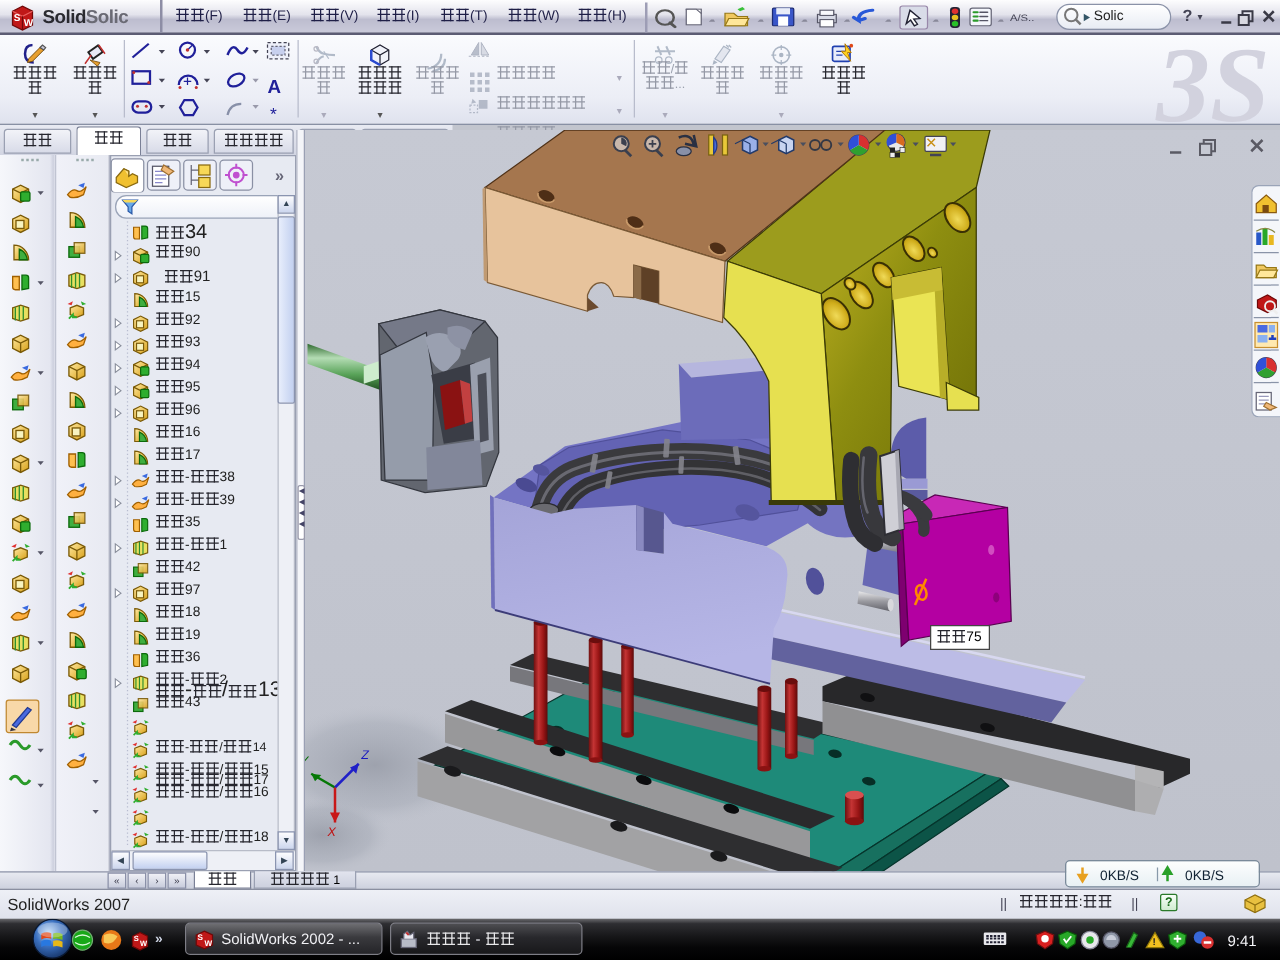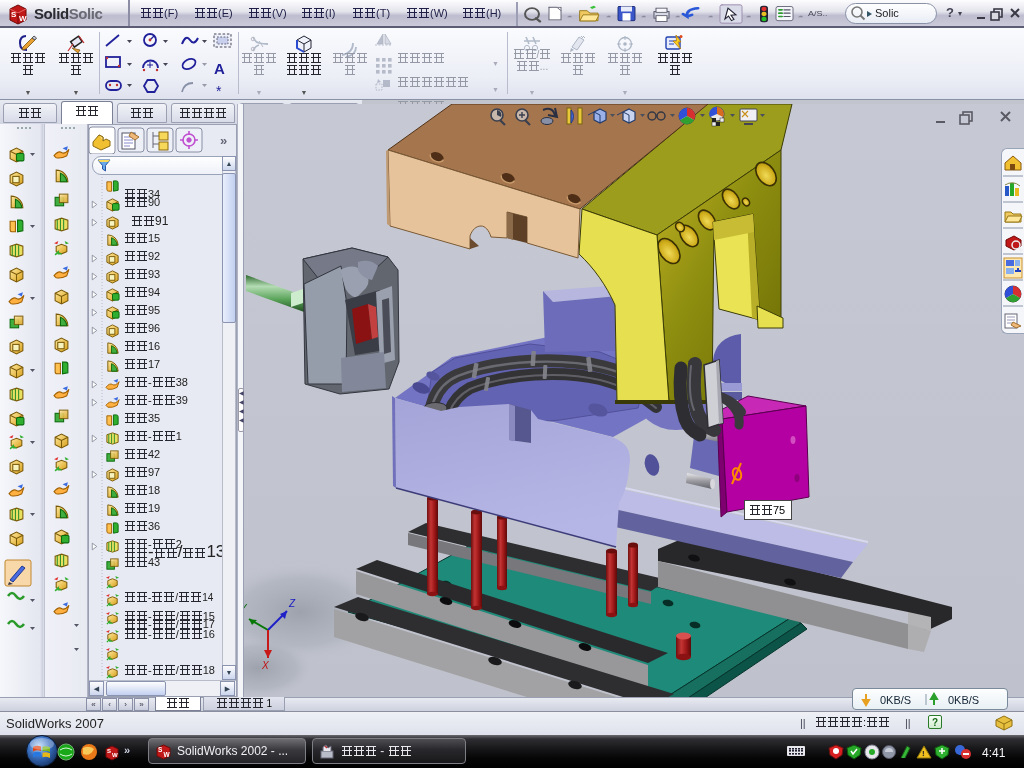--- a/index.html
+++ b/index.html
@@ -147,20 +147,21 @@
 <span class="a" style="left:946px;top:5px;font-size:13px;font-weight:bold;color:#445">?</span>
     <span class="a" style="left:958px;top:9px;font-size:8px;color:#445">▾</span>
 <svg class="a" style="left:975px;top:6px" width="46" height="16" viewBox="0 0 46 16" stroke="#3a3a46" stroke-width="2">
       <path d="M2 12h8"></path>
       <rect x="19" y="3" width="8" height="8" fill="none" stroke-width="1.6"></rect>
       <rect x="16" y="6" width="8" height="8" fill="#d8d8e0" stroke-width="1.6"></rect>
       <path d="M36 3l8 8M44 3l-8 8"></path>
     </svg>
 </div>
 <div class="a" style="left:0;top:28px;width:1024px;height:72px;background:linear-gradient(#fafbfe,#eceef6 70%,#dfe2ee);border-bottom:1px solid #8890a4">
+<span class="a" style="left:925px;top:-10px;font-size:86px;font-style:italic;font-weight:bold;color:#d2d2de;font-family:'Liberation Serif',serif">3S</span>
 <div class="tbtn" style="left:4px;width:48px">
       <svg class="a" style="left:50%;margin-left:-10px;top:7px" width="20" height="18" viewBox="0 0 20 18">
         <path d="M8 1 Q2 1 2 8 Q2 15 9 15" fill="none" stroke="#20208a" stroke-width="2"></path>
         <path d="M5 12 L14 3l3 2-9 9-4 1z" fill="#e8a030" stroke="#7a5010" stroke-width=".8"></path>
         <path d="M14 3l3 2 1.5-2L16 1z" fill="#c8c8d8" stroke="#555"></path>
       </svg>
       <div class="tbl" style="top:25px"><b class="k"></b><b class="k"></b><b class="k"></b></div>
       <div class="tbl" style="top:37px"><b class="k"></b></div>
       <div class="tbl" style="top:59px;font-size:7px;color:#555">▼</div>
     </div>
@@ -447,21 +448,21 @@
     <use href="#arrR" x="2" y="365" width="9" height="9"></use>
     <use href="#lft" x="17" y="362" width="15" height="15"></use>
     <use href="#cmb" x="17" y="380" width="15" height="15"></use>
     <use href="#mvc" x="17" y="398" width="15" height="15"></use>
     <use href="#mvc" x="17" y="416" width="15" height="15"></use>
     <use href="#mvc" x="17" y="434" width="15" height="15"></use>
     <use href="#mvc" x="17" y="452" width="15" height="15"></use>
     <use href="#mvc" x="17" y="470" width="15" height="15"></use>
     <use href="#mvc" x="17" y="488" width="15" height="15"></use>
   </svg>
-<div class="a" style="left:124px;top:188px;font-size:11px;color:#222;white-space:nowrap"><b class="k"></b><b class="k"></b>34</div>
+<div class="a" style="left:124px;top:177px;font-size:16px;color:#222;white-space:nowrap"><b class="k"></b><b class="k"></b>34</div>
 <div class="a" style="left:124px;top:196px;font-size:11px;color:#222;white-space:nowrap"><b class="k"></b><b class="k"></b>90</div>
 <div class="a" style="left:131px;top:214px;font-size:12px;color:#222;white-space:nowrap"><b class="k"></b><b class="k"></b>91</div>
 <div class="a" style="left:124px;top:232px;font-size:11px;color:#222;white-space:nowrap"><b class="k"></b><b class="k"></b>15</div>
 <div class="a" style="left:124px;top:250px;font-size:11px;color:#222;white-space:nowrap"><b class="k"></b><b class="k"></b>92</div>
 <div class="a" style="left:124px;top:268px;font-size:11px;color:#222;white-space:nowrap"><b class="k"></b><b class="k"></b>93</div>
 <div class="a" style="left:124px;top:286px;font-size:11px;color:#222;white-space:nowrap"><b class="k"></b><b class="k"></b>94</div>
 <div class="a" style="left:124px;top:304px;font-size:11px;color:#222;white-space:nowrap"><b class="k"></b><b class="k"></b>95</div>
 <div class="a" style="left:124px;top:322px;font-size:11px;color:#222;white-space:nowrap"><b class="k"></b><b class="k"></b>96</div>
 <div class="a" style="left:124px;top:340px;font-size:11px;color:#222;white-space:nowrap"><b class="k"></b><b class="k"></b>16</div>
 <div class="a" style="left:124px;top:358px;font-size:11px;color:#222;white-space:nowrap"><b class="k"></b><b class="k"></b>17</div>
@@ -906,12 +907,12 @@
     <path d="M57 8 a4 4 0 0 1 8 0" fill="#c8ccd8"></path>
 <path d="M73 14 l6 -12 3 2 -5 10" fill="#38b838" stroke="#186018"></path>
 <path d="M96 2 l7 12 h-14z" fill="#f0c020" stroke="#907808"></path>
     <text x="94" y="12" font-size="8" fill="#222" font-weight="bold">!</text>
 <path d="M114 1 l7 3 -1 7 -6 4 -6 -4 -1 -7z" fill="#30b030" stroke="#0a5a0a"></path>
     <path d="M111 7h6M114 4v6" stroke="#fff" stroke-width="1.5"></path>
 <circle cx="132" cy="6" r="5" fill="#3868d8"></circle>
     <circle cx="138" cy="10" r="5" fill="#d83030"></circle>
     <path d="M135 10h6" stroke="#fff" stroke-width="2"></path>
 </svg>
-<span class="a" style="left:982px;top:746px;font-size:12px;color:#f4f4f8">4:41</span>
+<span class="a" style="left:982px;top:746px;font-size:12px;color:#f4f4f8">9:41</span>
 </body></html>

